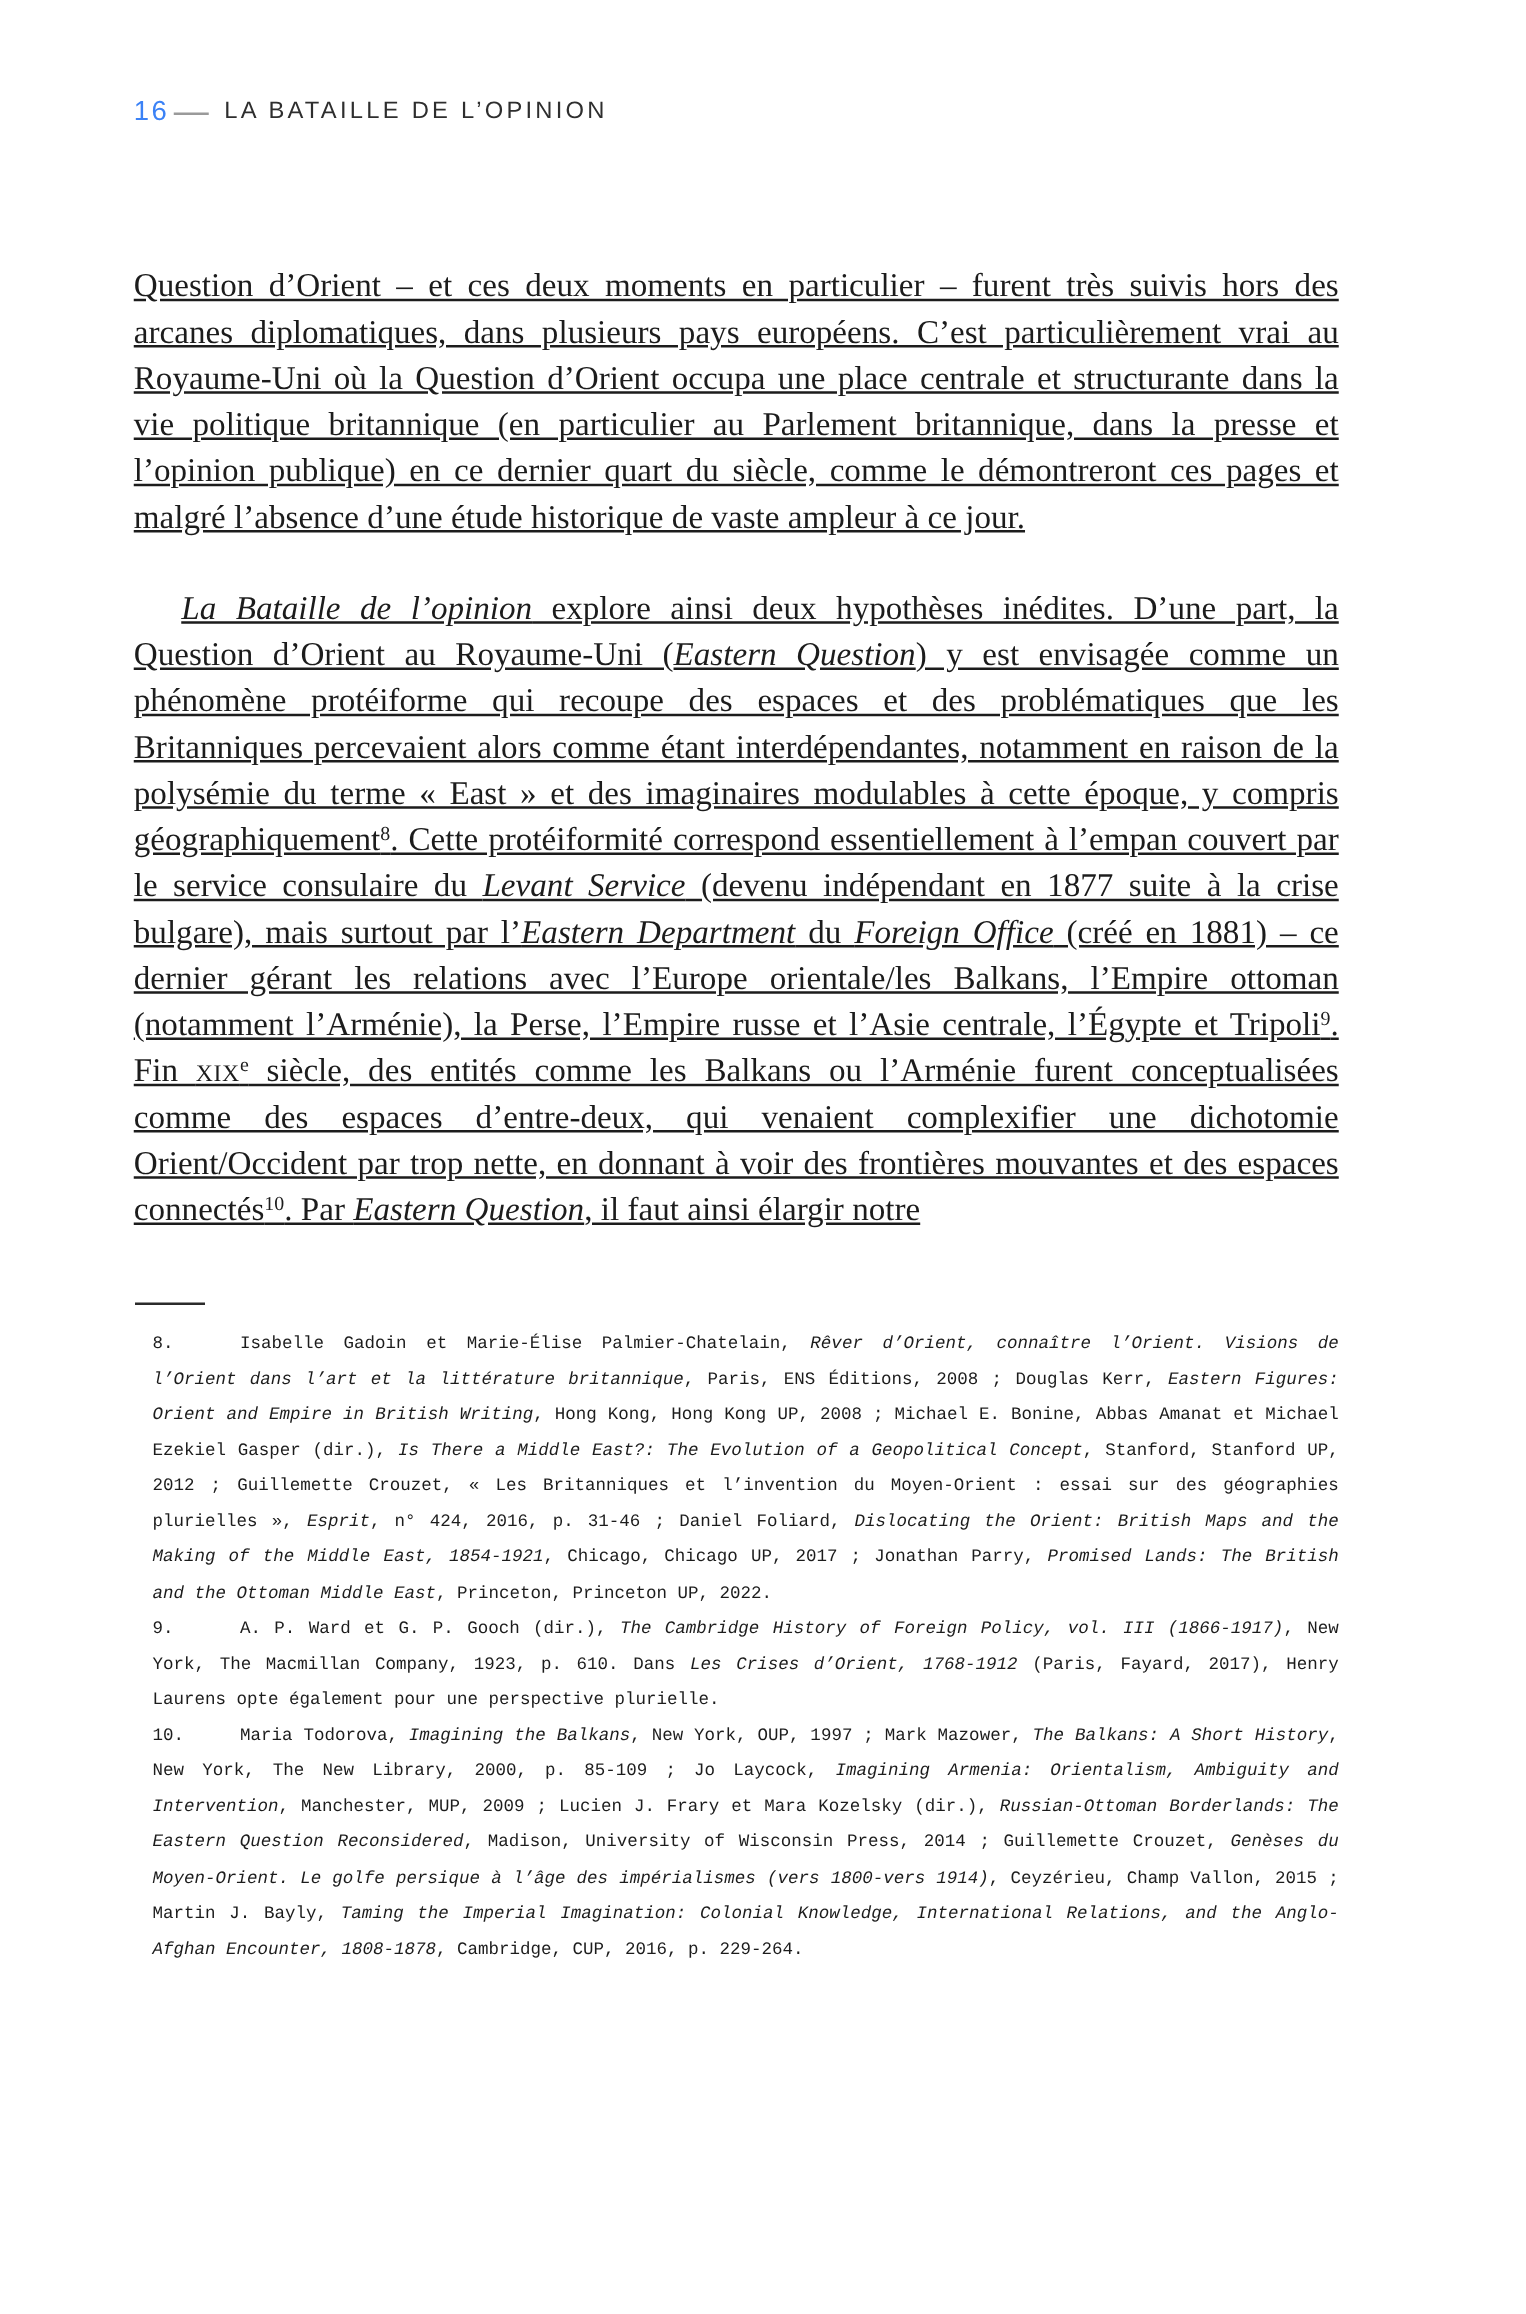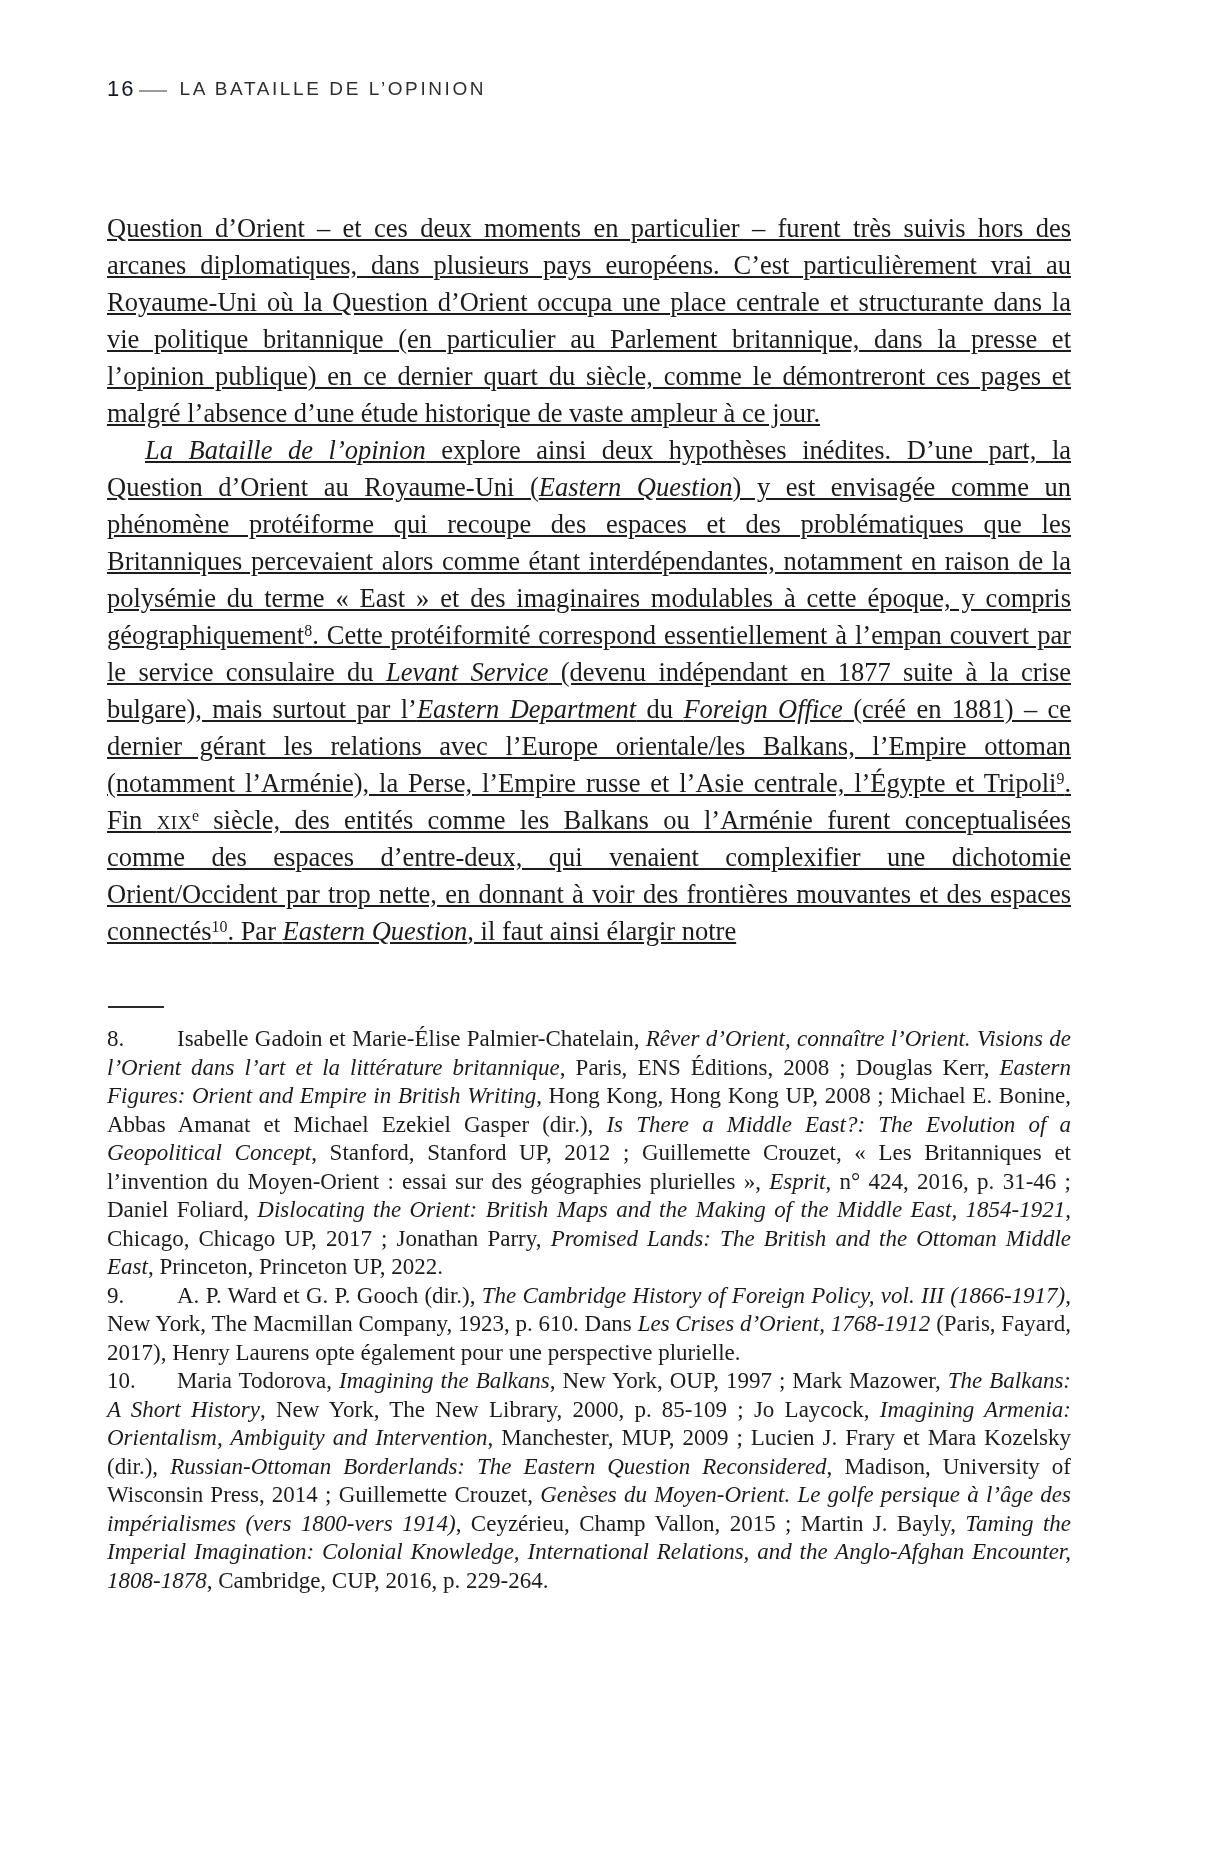--- a/index.html
+++ b/index.html
@@ -14,21 +14,21 @@
     color: #1c1c1c;
     overflow: hidden;
   }
   .page-header {
     display: flex;
     align-items: center;
     font-family: "Liberation Sans", sans-serif;
     height: 26px;
   }
   .page-number {
-    color: #0f172a;
+    color: #3b82f6;
     font-size: 22px;
     letter-spacing: 2px;
   }
   .header-dash {
     display: inline-block;
     width: 28px;
     height: 2px;
     background: #9a9a9a;
     margin: 4px 12px 0 4px;
   }
@@ -40,43 +40,44 @@
   }
   .body-text {
     margin-top: 108px;
     font-family: "Liberation Serif", serif;
     font-size: 26.5px;
     line-height: 37px;
     text-align: justify;
     text-decoration: underline;
   }
   .body-text p { margin: 0; }
-  .body-text p.indent { text-indent: 38px; }
+  .body-text p.indent { text-indent: 38px; margin-top: 36px; }
   sup {
     font-size: 0.60em;
     line-height: 0;
     vertical-align: baseline;
     position: relative;
     top: -0.48em;
   }
   .sc {
     font-variant: small-caps;
     letter-spacing: 0.5px;
   }
   .footnote-separator {
     width: 56px;
     height: 2px;
     background: #2b2b2b;
     margin: 56px 0 17px 1px;
   }
   .footnotes {
-    font-family: Liberation Serif, serif;
-    font-size: 23px;
+    font-family: Liberation Mono, monospace;
+    font-size: 14px;
     line-height: 28.5px;
     text-align: justify;
+    margin-left: 15px;
   }
   .footnotes p { margin: 0; }
   .fn-num {
     display: inline-block;
     width: 70px;
   }
   i { font-style: italic; }
 </style>
 </head>
 <body>

